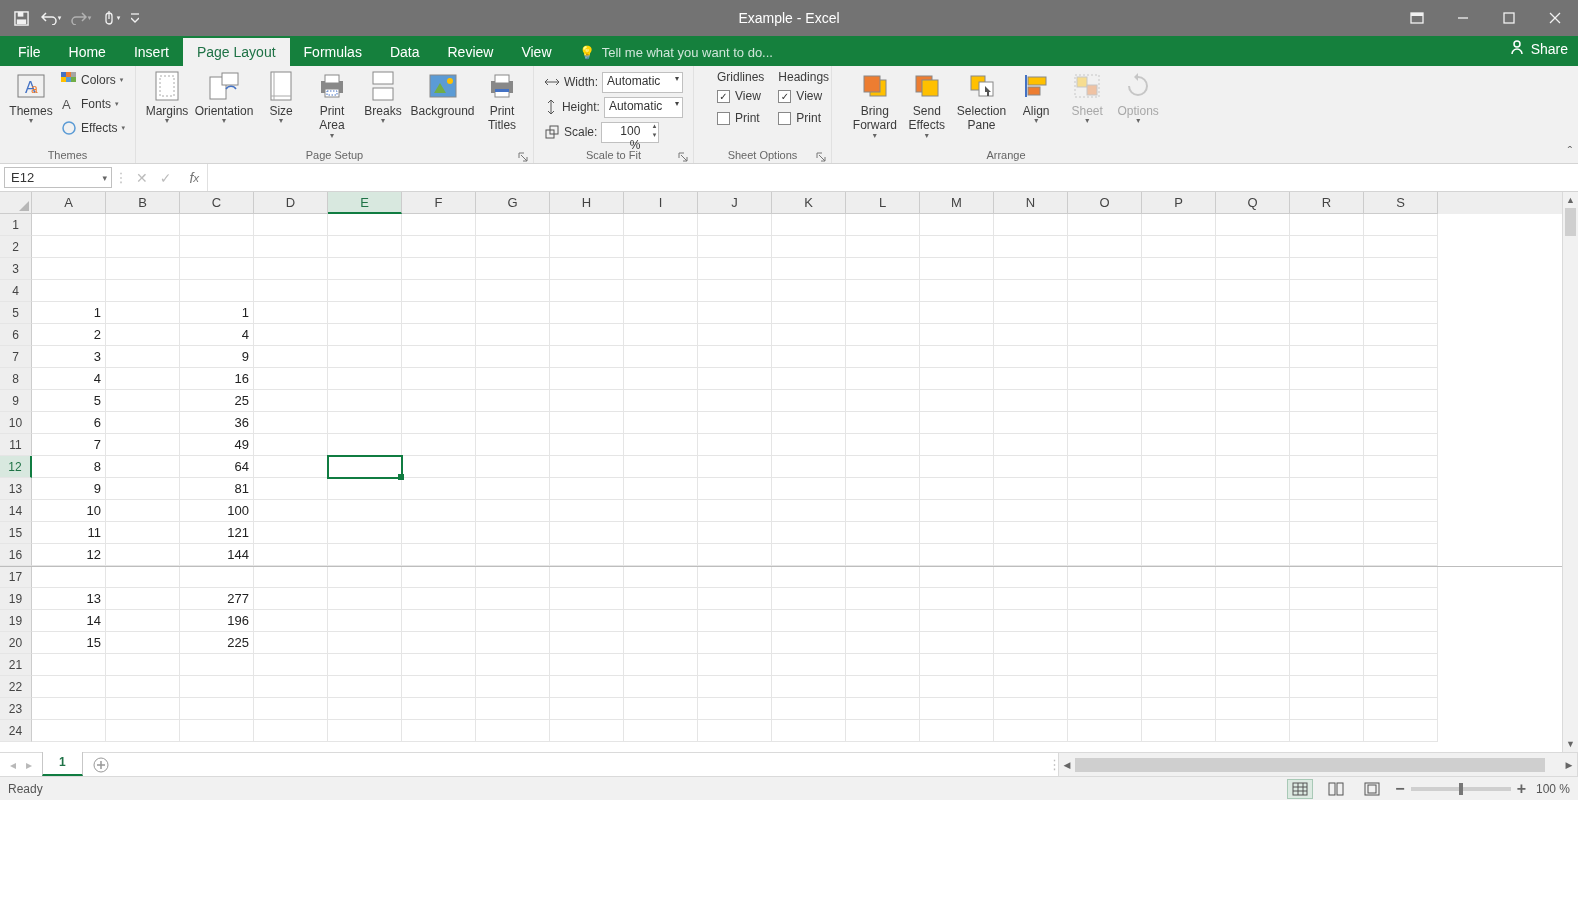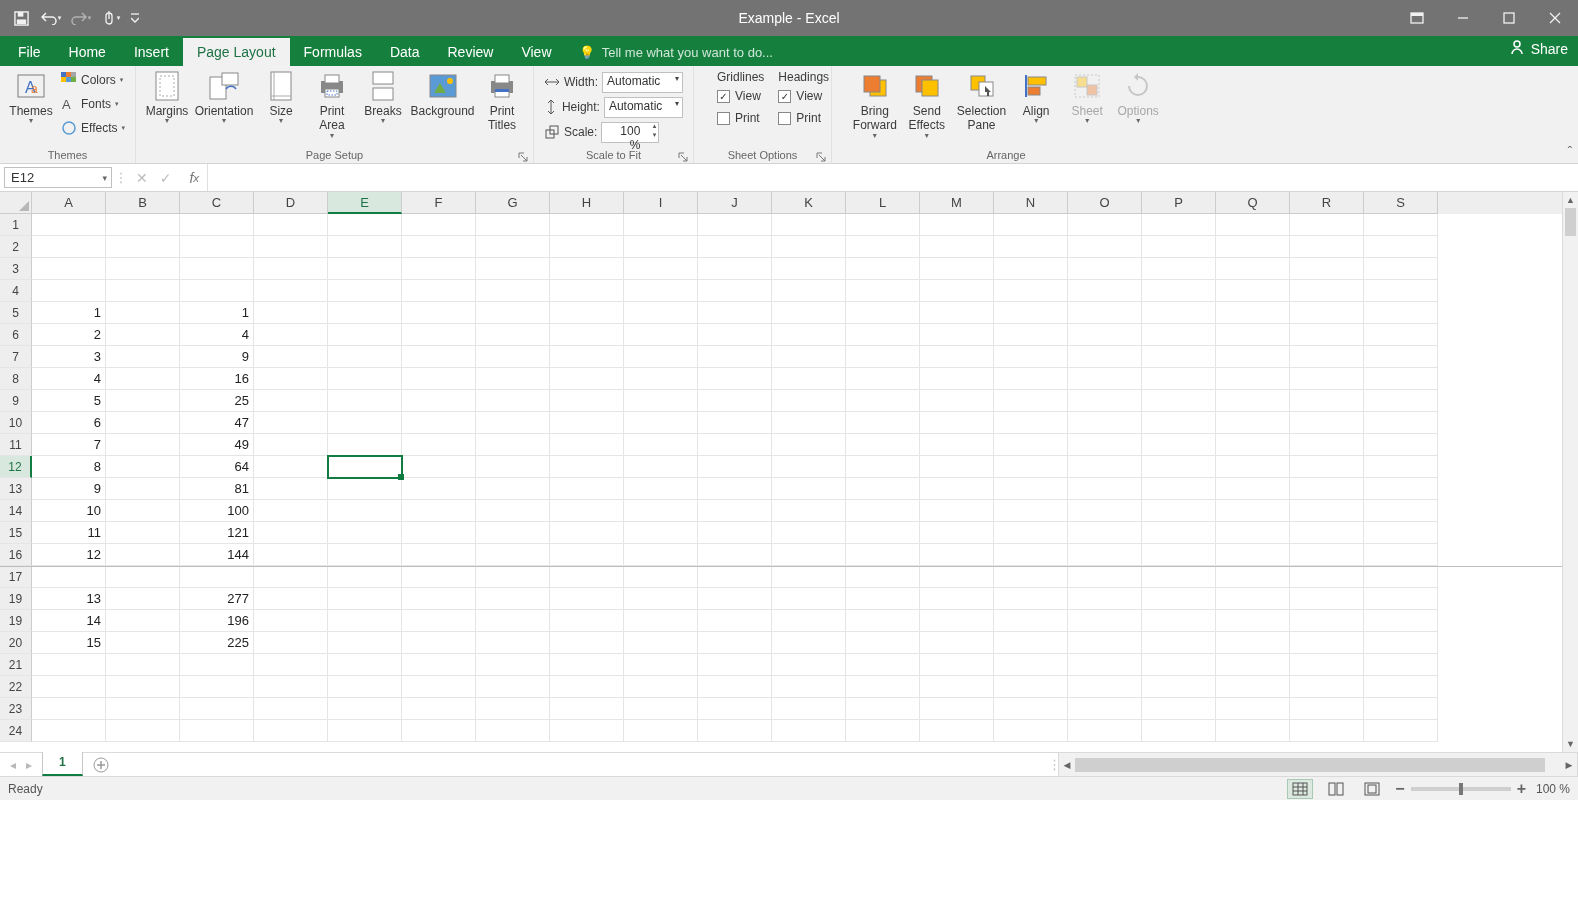--- a/index.html
+++ b/index.html
@@ -715,21 +715,21 @@
         <div class="cell"></div>
         <div class="cell"></div>
         <div class="cell"></div>
         <div class="cell"></div>
         <div class="cell"></div>
         <div class="cell"></div>
       </div>
       <div class="row">
         <div class="cell">6</div>
         <div class="cell"></div>
-        <div class="cell">47</div>
+        <div class="cell">36</div>
         <div class="cell"></div>
         <div class="cell"></div>
         <div class="cell"></div>
         <div class="cell"></div>
         <div class="cell"></div>
         <div class="cell"></div>
         <div class="cell"></div>
         <div class="cell"></div>
         <div class="cell"></div>
         <div class="cell"></div>

